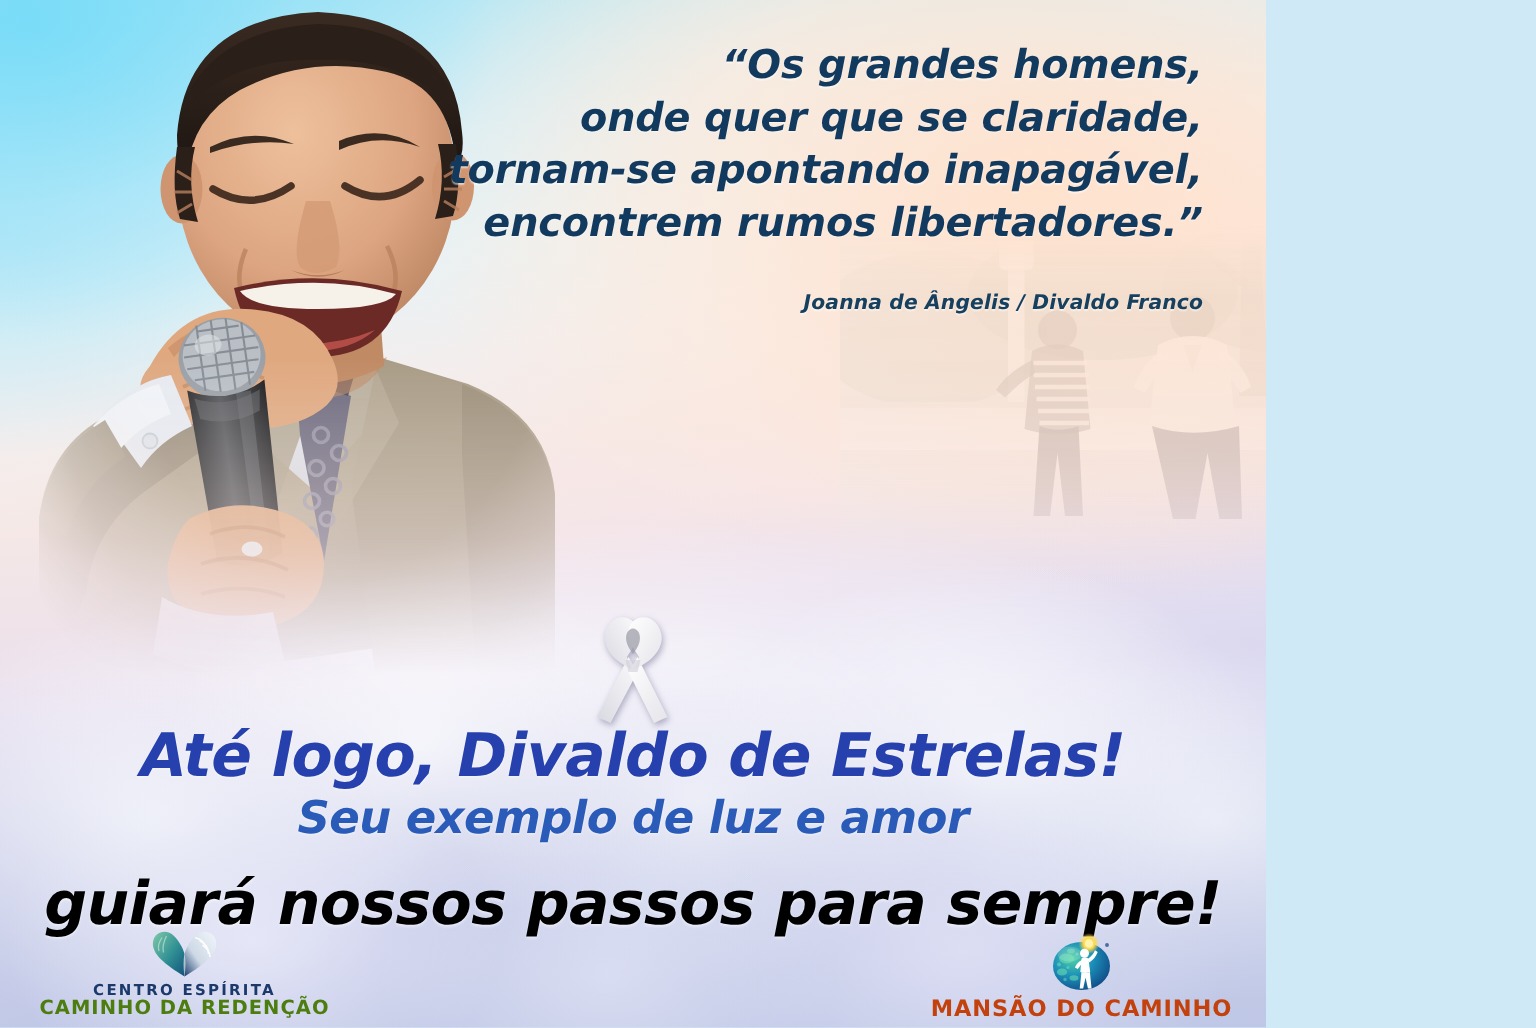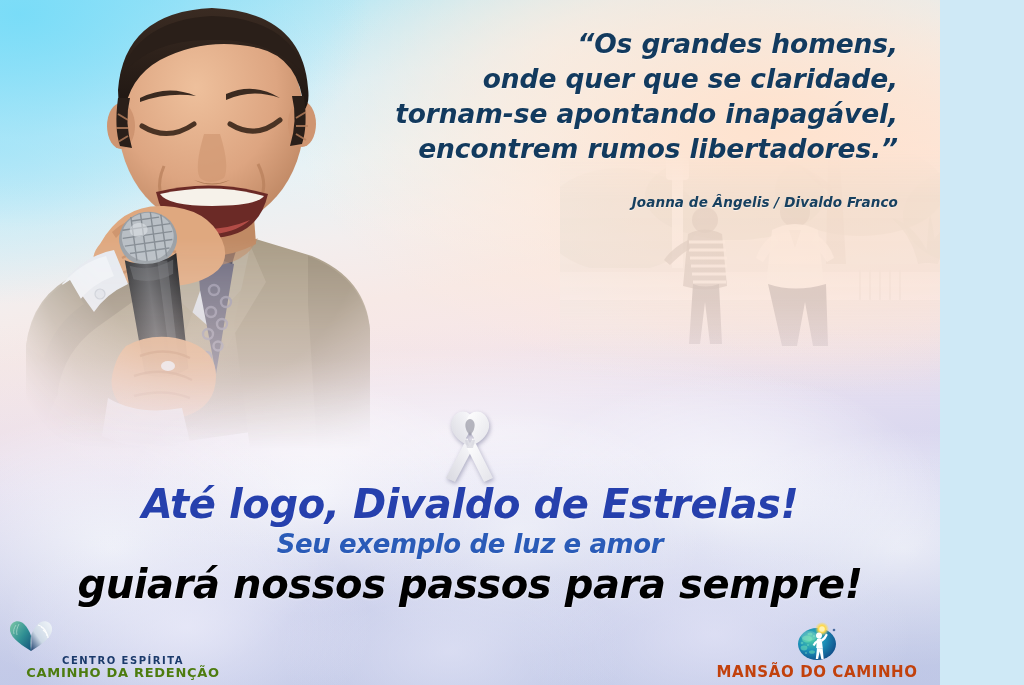--- a/index.html
+++ b/index.html
@@ -5,21 +5,21 @@
 <style>
   * { margin:0; padding:0; box-sizing:border-box; }
   html, body {
     width:1024px; height:685px;
     font-family:"Liberation Sans", sans-serif;
     overflow:hidden; background:#cfe9f6;
   }
 
   .poster {
     position:relative;
-    width:940px; height:685px;
+    width:844px; height:685px;
     overflow:hidden;
     isolation:isolate;
   }
 
   
   .bg-base {
     position:absolute; inset:0;
     background:
       linear-gradient(170deg,
         #8fdff5 0%,
@@ -147,30 +147,30 @@
   .hl {
     font-family:"DejaVu Sans", sans-serif;
     font-style:italic;
     font-weight:bold;
     letter-spacing:-.4px;
     line-height:1.0;
     white-space:nowrap;
   }
   .hl-1 { font-size:40px; color:#2640ad; margin-bottom:7px;
           text-shadow:0 1px 2px rgba(255,255,255,.5); }
-  .hl-2 { font-size:26px; color:#2a5bb8; margin-bottom:7px;
+  .hl-2 { font-size:30px; color:#2a5bb8; margin-bottom:22px;
           text-shadow:0 1px 2px rgba(255,255,255,.5); }
   .hl-3 { font-size:40px; color:#000000;
           text-shadow:0 1px 2px rgba(255,255,255,.5); }
 
   
   .logo-left {
     position:absolute; left:8px; bottom:4px;
     width:230px;
-    display:flex; flex-direction:column; 
+    display:flex; flex-direction:column; align-items:center;
   }
   .logo-right {
     position:absolute; right:8px; bottom:4px;
     width:230px;
     display:flex; flex-direction:column; align-items:center;
   }
   .logo-mark { width:46px; height:34px; }
   .logo-mark.globe { width:42px; height:40px; }
   .logo-mark svg { width:100%; height:100%; display:block; }
   .logo-text { text-align:center; line-height:1.12; margin-top:2px; }

